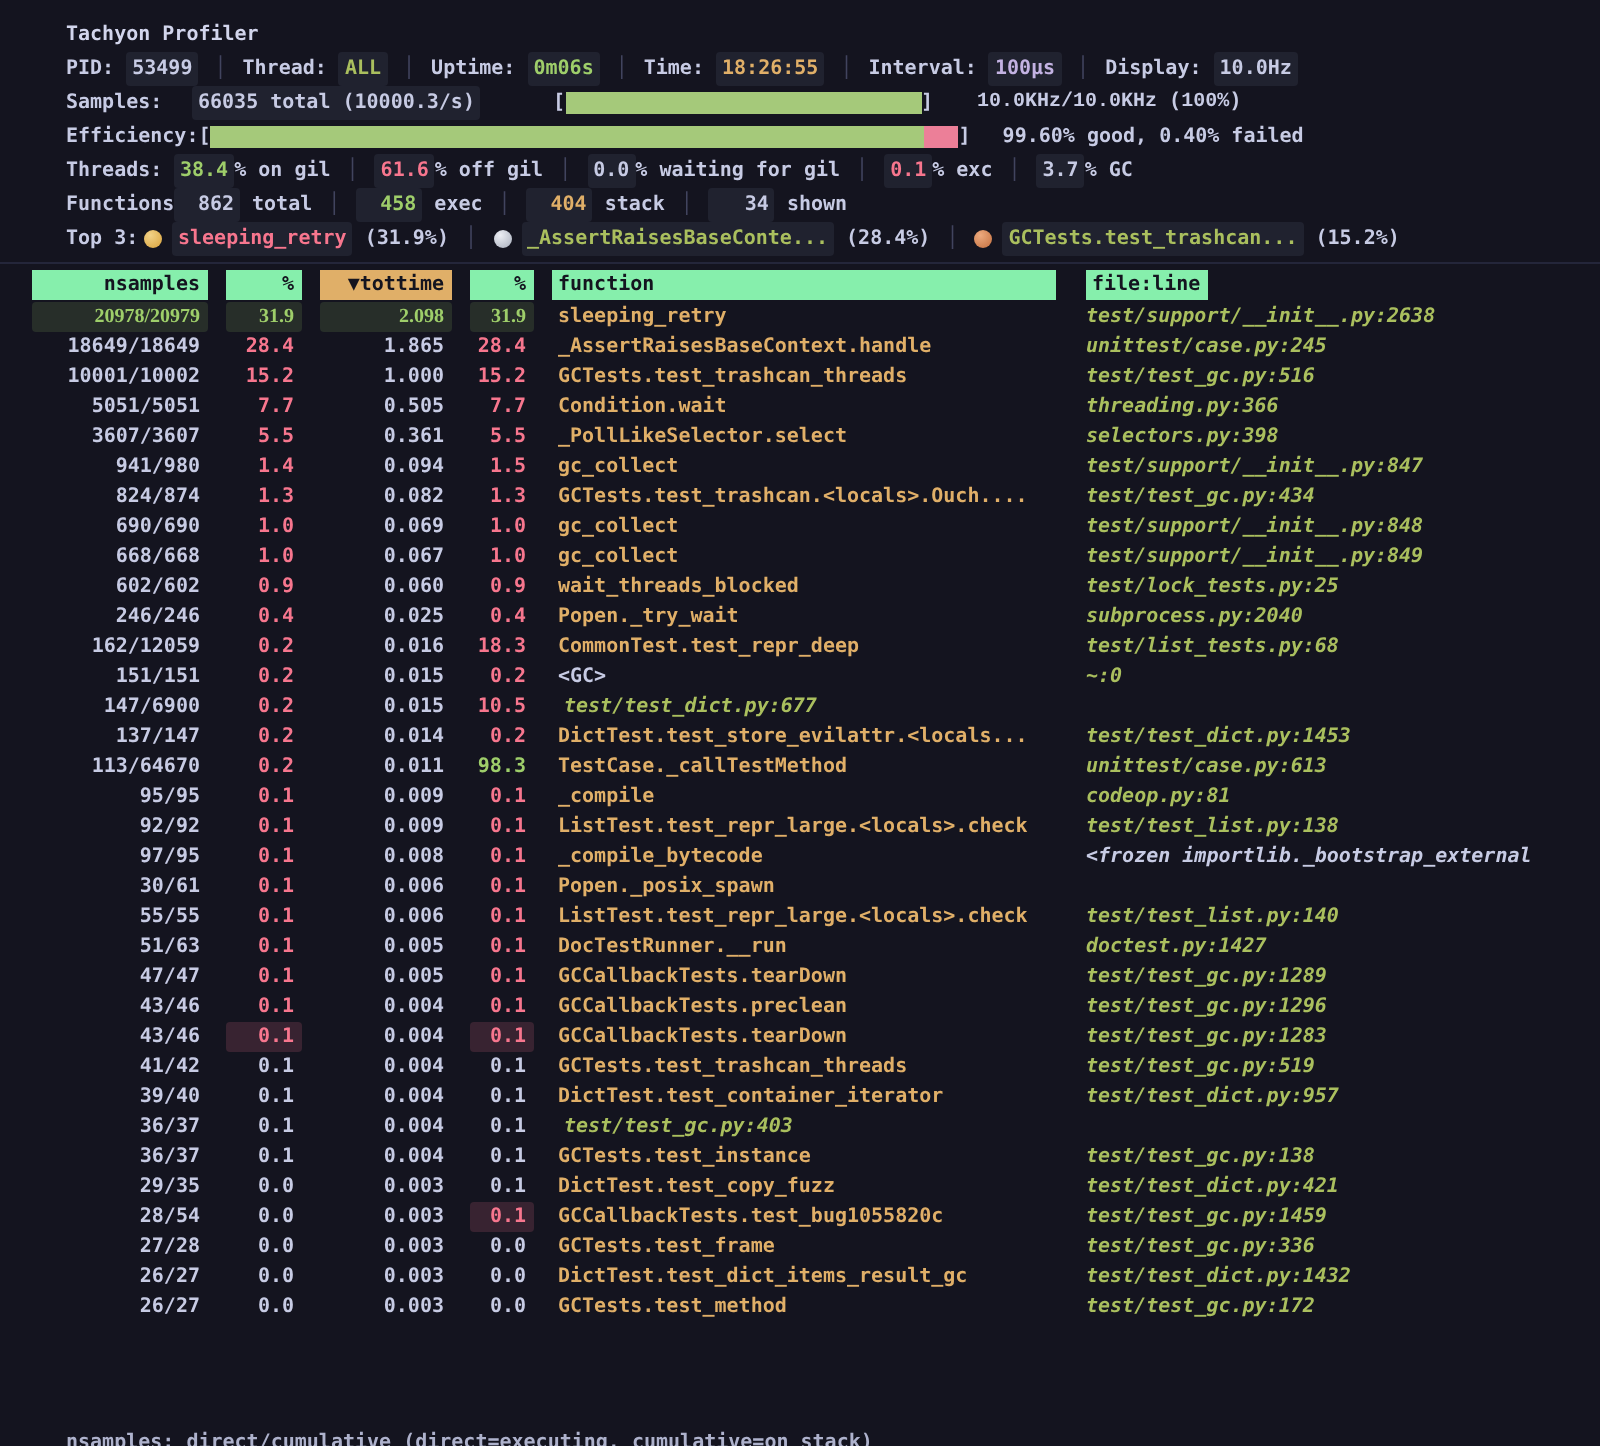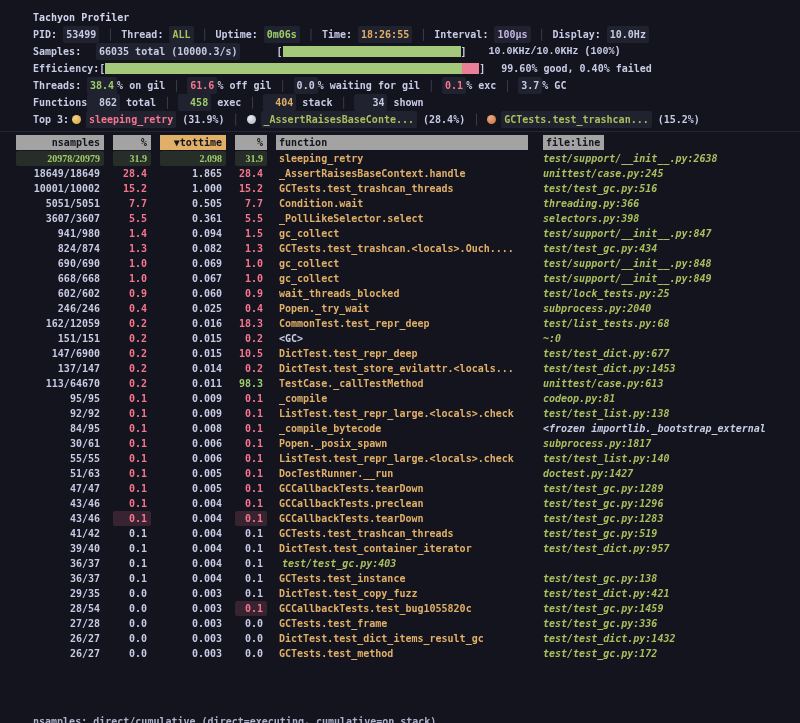--- a/index.html
+++ b/index.html
@@ -39,21 +39,21 @@
   .medal { width:9px; height:9px; border-radius:50%; display:inline-block; margin-right:5px; }
   .medal-gold   { background:radial-gradient(circle at 35% 30%, #f2d287, #d9a33c); }
   .medal-silver { background:radial-gradient(circle at 35% 30%, #eceef4, #a8aebc); }
   .medal-bronze { background:radial-gradient(circle at 35% 30%, #edaa7e, #c4703f); }
 
   .divider { border-top:1px solid #24263a; margin:3px 0 2px 0; }
 
   
   .tgrid { display:grid; grid-template-columns:88px 38px 66px 32px 252px auto; column-gap:9px; padding-left:16px; }
   .thead { height:17px; align-items:center; }
-  .hchip { background:#a3a3a3; color:#14141f; height:15px; line-height:15px; }
+  .hchip { background:#86efac; color:#14141f; height:15px; line-height:15px; }
   .hchip.num { text-align:right; padding-right:4px; }
   .hchip.sort { background:#e0af68; }
   .hchip.txt { padding-left:3px; }
   .hchip.fit { width:max-content; padding:0 4px 0 3px; }
   .trow { height:15px; line-height:15px; white-space:pre; }
   .trow span { overflow:hidden; }
   .cell-num { text-align:right; padding-right:4px; }
   .cell-fn { padding-left:3px; }
   .cell-fl { padding-left:6px;font-style:italic; }
 
@@ -148,27 +148,27 @@
     <div class="tgrid trow"><span class="cell-num c-fg">5051/5051</span><span class="cell-num c-red">7.7</span><span class="cell-num c-fg">0.505</span><span class="cell-num c-red">7.7</span><span class="cell-fn c-amb">Condition.wait</span><span class="cell-fl c-olv">threading.py:366</span></div>
     <div class="tgrid trow"><span class="cell-num c-fg">3607/3607</span><span class="cell-num c-red">5.5</span><span class="cell-num c-fg">0.361</span><span class="cell-num c-red">5.5</span><span class="cell-fn c-amb">_PollLikeSelector.select</span><span class="cell-fl c-olv">selectors.py:398</span></div>
     <div class="tgrid trow"><span class="cell-num c-fg">941/980</span><span class="cell-num c-red">1.4</span><span class="cell-num c-fg">0.094</span><span class="cell-num c-red">1.5</span><span class="cell-fn c-amb">gc_collect</span><span class="cell-fl c-olv">test/support/__init__.py:847</span></div>
     <div class="tgrid trow"><span class="cell-num c-fg">824/874</span><span class="cell-num c-red">1.3</span><span class="cell-num c-fg">0.082</span><span class="cell-num c-red">1.3</span><span class="cell-fn c-amb">GCTests.test_trashcan.&lt;locals&gt;.Ouch....</span><span class="cell-fl c-olv">test/test_gc.py:434</span></div>
     <div class="tgrid trow"><span class="cell-num c-fg">690/690</span><span class="cell-num c-red">1.0</span><span class="cell-num c-fg">0.069</span><span class="cell-num c-red">1.0</span><span class="cell-fn c-amb">gc_collect</span><span class="cell-fl c-olv">test/support/__init__.py:848</span></div>
     <div class="tgrid trow"><span class="cell-num c-fg">668/668</span><span class="cell-num c-red">1.0</span><span class="cell-num c-fg">0.067</span><span class="cell-num c-red">1.0</span><span class="cell-fn c-amb">gc_collect</span><span class="cell-fl c-olv">test/support/__init__.py:849</span></div>
     <div class="tgrid trow"><span class="cell-num c-fg">602/602</span><span class="cell-num c-red">0.9</span><span class="cell-num c-fg">0.060</span><span class="cell-num c-red">0.9</span><span class="cell-fn c-amb">wait_threads_blocked</span><span class="cell-fl c-olv">test/lock_tests.py:25</span></div>
     <div class="tgrid trow"><span class="cell-num c-fg">246/246</span><span class="cell-num c-red">0.4</span><span class="cell-num c-fg">0.025</span><span class="cell-num c-red">0.4</span><span class="cell-fn c-amb">Popen._try_wait</span><span class="cell-fl c-olv">subprocess.py:2040</span></div>
     <div class="tgrid trow"><span class="cell-num c-fg">162/12059</span><span class="cell-num c-red">0.2</span><span class="cell-num c-fg">0.016</span><span class="cell-num c-red">18.3</span><span class="cell-fn c-amb">CommonTest.test_repr_deep</span><span class="cell-fl c-olv">test/list_tests.py:68</span></div>
     <div class="tgrid trow"><span class="cell-num c-fg">151/151</span><span class="cell-num c-red">0.2</span><span class="cell-num c-fg">0.015</span><span class="cell-num c-red">0.2</span><span class="cell-fn c-fg">&lt;GC&gt;</span><span class="cell-fl c-olv">~:0</span></div>
-    <div class="tgrid trow"><span class="cell-num c-fg">147/6900</span><span class="cell-num c-red">0.2</span><span class="cell-num c-fg">0.015</span><span class="cell-num c-red">10.5</span><span class="cell-fn c-amb">DictTest.test_repr_deep</span><span class="cell-fl c-olv">test/test_dict.py:677</span></div>
+    <div class="tgrid trow"><span class="cell-num c-fg">147/6900</span><span class="cell-num c-red">0.2</span><span class="cell-num c-fg">0.015</span><span class="cell-num c-red">10.5</span><span class="cell-fl c-olv">test/test_dict.py:677</span></div>
     <div class="tgrid trow"><span class="cell-num c-fg">137/147</span><span class="cell-num c-red">0.2</span><span class="cell-num c-fg">0.014</span><span class="cell-num c-red">0.2</span><span class="cell-fn c-amb">DictTest.test_store_evilattr.&lt;locals...</span><span class="cell-fl c-olv">test/test_dict.py:1453</span></div>
     <div class="tgrid trow"><span class="cell-num c-fg">113/64670</span><span class="cell-num c-red">0.2</span><span class="cell-num c-fg">0.011</span><span class="cell-num c-grn">98.3</span><span class="cell-fn c-amb">TestCase._callTestMethod</span><span class="cell-fl c-olv">unittest/case.py:613</span></div>
     <div class="tgrid trow"><span class="cell-num c-fg">95/95</span><span class="cell-num c-red">0.1</span><span class="cell-num c-fg">0.009</span><span class="cell-num c-red">0.1</span><span class="cell-fn c-amb">_compile</span><span class="cell-fl c-olv">codeop.py:81</span></div>
     <div class="tgrid trow"><span class="cell-num c-fg">92/92</span><span class="cell-num c-red">0.1</span><span class="cell-num c-fg">0.009</span><span class="cell-num c-red">0.1</span><span class="cell-fn c-amb">ListTest.test_repr_large.&lt;locals&gt;.check</span><span class="cell-fl c-olv">test/test_list.py:138</span></div>
-    <div class="tgrid trow"><span class="cell-num c-fg">84/95</span><span class="cell-num c-red">0.1</span><span class="cell-num c-fg">0.008</span><span class="cell-num c-red">0.1</span><span class="cell-fn c-amb">_compile_bytecode</span><span class="cell-fl c-fg">&lt;frozen importlib._bootstrap_external</span></div>
-    <div class="tgrid trow"><span class="cell-num c-fg">30/61</span><span class="cell-num c-red">0.1</span><span class="cell-num c-fg">0.006</span><span class="cell-num c-red">0.1</span><span class="cell-fn c-amb">Popen._posix_spawn</span><span class="cell-fl c-olv">subprocess.py:1817</span></div>
+    <div class="tgrid trow"><span class="cell-num c-fg">97/95</span><span class="cell-num c-red">0.1</span><span class="cell-num c-fg">0.008</span><span class="cell-num c-red">0.1</span><span class="cell-fn c-amb">_compile_bytecode</span><span class="cell-fl c-fg">&lt;frozen importlib._bootstrap_external</span></div>
+    <div class="tgrid trow"><span class="cell-num c-fg">30/61</span><span class="cell-num c-red">0.1</span><span class="cell-num c-fg">0.006</span><span class="cell-num c-red">0.1</span><span class="cell-fn c-amb">Popen._posix_spawn</span></div>
     <div class="tgrid trow"><span class="cell-num c-fg">55/55</span><span class="cell-num c-red">0.1</span><span class="cell-num c-fg">0.006</span><span class="cell-num c-red">0.1</span><span class="cell-fn c-amb">ListTest.test_repr_large.&lt;locals&gt;.check</span><span class="cell-fl c-olv">test/test_list.py:140</span></div>
     <div class="tgrid trow"><span class="cell-num c-fg">51/63</span><span class="cell-num c-red">0.1</span><span class="cell-num c-fg">0.005</span><span class="cell-num c-red">0.1</span><span class="cell-fn c-amb">DocTestRunner.__run</span><span class="cell-fl c-olv">doctest.py:1427</span></div>
     <div class="tgrid trow"><span class="cell-num c-fg">47/47</span><span class="cell-num c-red">0.1</span><span class="cell-num c-fg">0.005</span><span class="cell-num c-red">0.1</span><span class="cell-fn c-amb">GCCallbackTests.tearDown</span><span class="cell-fl c-olv">test/test_gc.py:1289</span></div>
     <div class="tgrid trow"><span class="cell-num c-fg">43/46</span><span class="cell-num c-red">0.1</span><span class="cell-num c-fg">0.004</span><span class="cell-num c-red">0.1</span><span class="cell-fn c-amb">GCCallbackTests.preclean</span><span class="cell-fl c-olv">test/test_gc.py:1296</span></div>
     <div class="tgrid trow"><span class="cell-num c-fg">43/46</span><span class="cell-num c-red flash-r">0.1</span><span class="cell-num c-fg">0.004</span><span class="cell-num c-red flash-r">0.1</span><span class="cell-fn c-amb">GCCallbackTests.tearDown</span><span class="cell-fl c-olv">test/test_gc.py:1283</span></div>
     <div class="tgrid trow"><span class="cell-num c-fg">41/42</span><span class="cell-num c-fg">0.1</span><span class="cell-num c-fg">0.004</span><span class="cell-num c-fg">0.1</span><span class="cell-fn c-amb">GCTests.test_trashcan_threads</span><span class="cell-fl c-olv">test/test_gc.py:519</span></div>
     <div class="tgrid trow"><span class="cell-num c-fg">39/40</span><span class="cell-num c-fg">0.1</span><span class="cell-num c-fg">0.004</span><span class="cell-num c-fg">0.1</span><span class="cell-fn c-amb">DictTest.test_container_iterator</span><span class="cell-fl c-olv">test/test_dict.py:957</span></div>
     <div class="tgrid trow"><span class="cell-num c-fg">36/37</span><span class="cell-num c-fg">0.1</span><span class="cell-num c-fg">0.004</span><span class="cell-num c-fg">0.1</span><span class="cell-fl c-olv">test/test_gc.py:403</span></div>
     <div class="tgrid trow"><span class="cell-num c-fg">36/37</span><span class="cell-num c-fg">0.1</span><span class="cell-num c-fg">0.004</span><span class="cell-num c-fg">0.1</span><span class="cell-fn c-amb">GCTests.test_instance</span><span class="cell-fl c-olv">test/test_gc.py:138</span></div>
     <div class="tgrid trow"><span class="cell-num c-fg">29/35</span><span class="cell-num c-fg">0.0</span><span class="cell-num c-fg">0.003</span><span class="cell-num c-fg">0.1</span><span class="cell-fn c-amb">DictTest.test_copy_fuzz</span><span class="cell-fl c-olv">test/test_dict.py:421</span></div>

